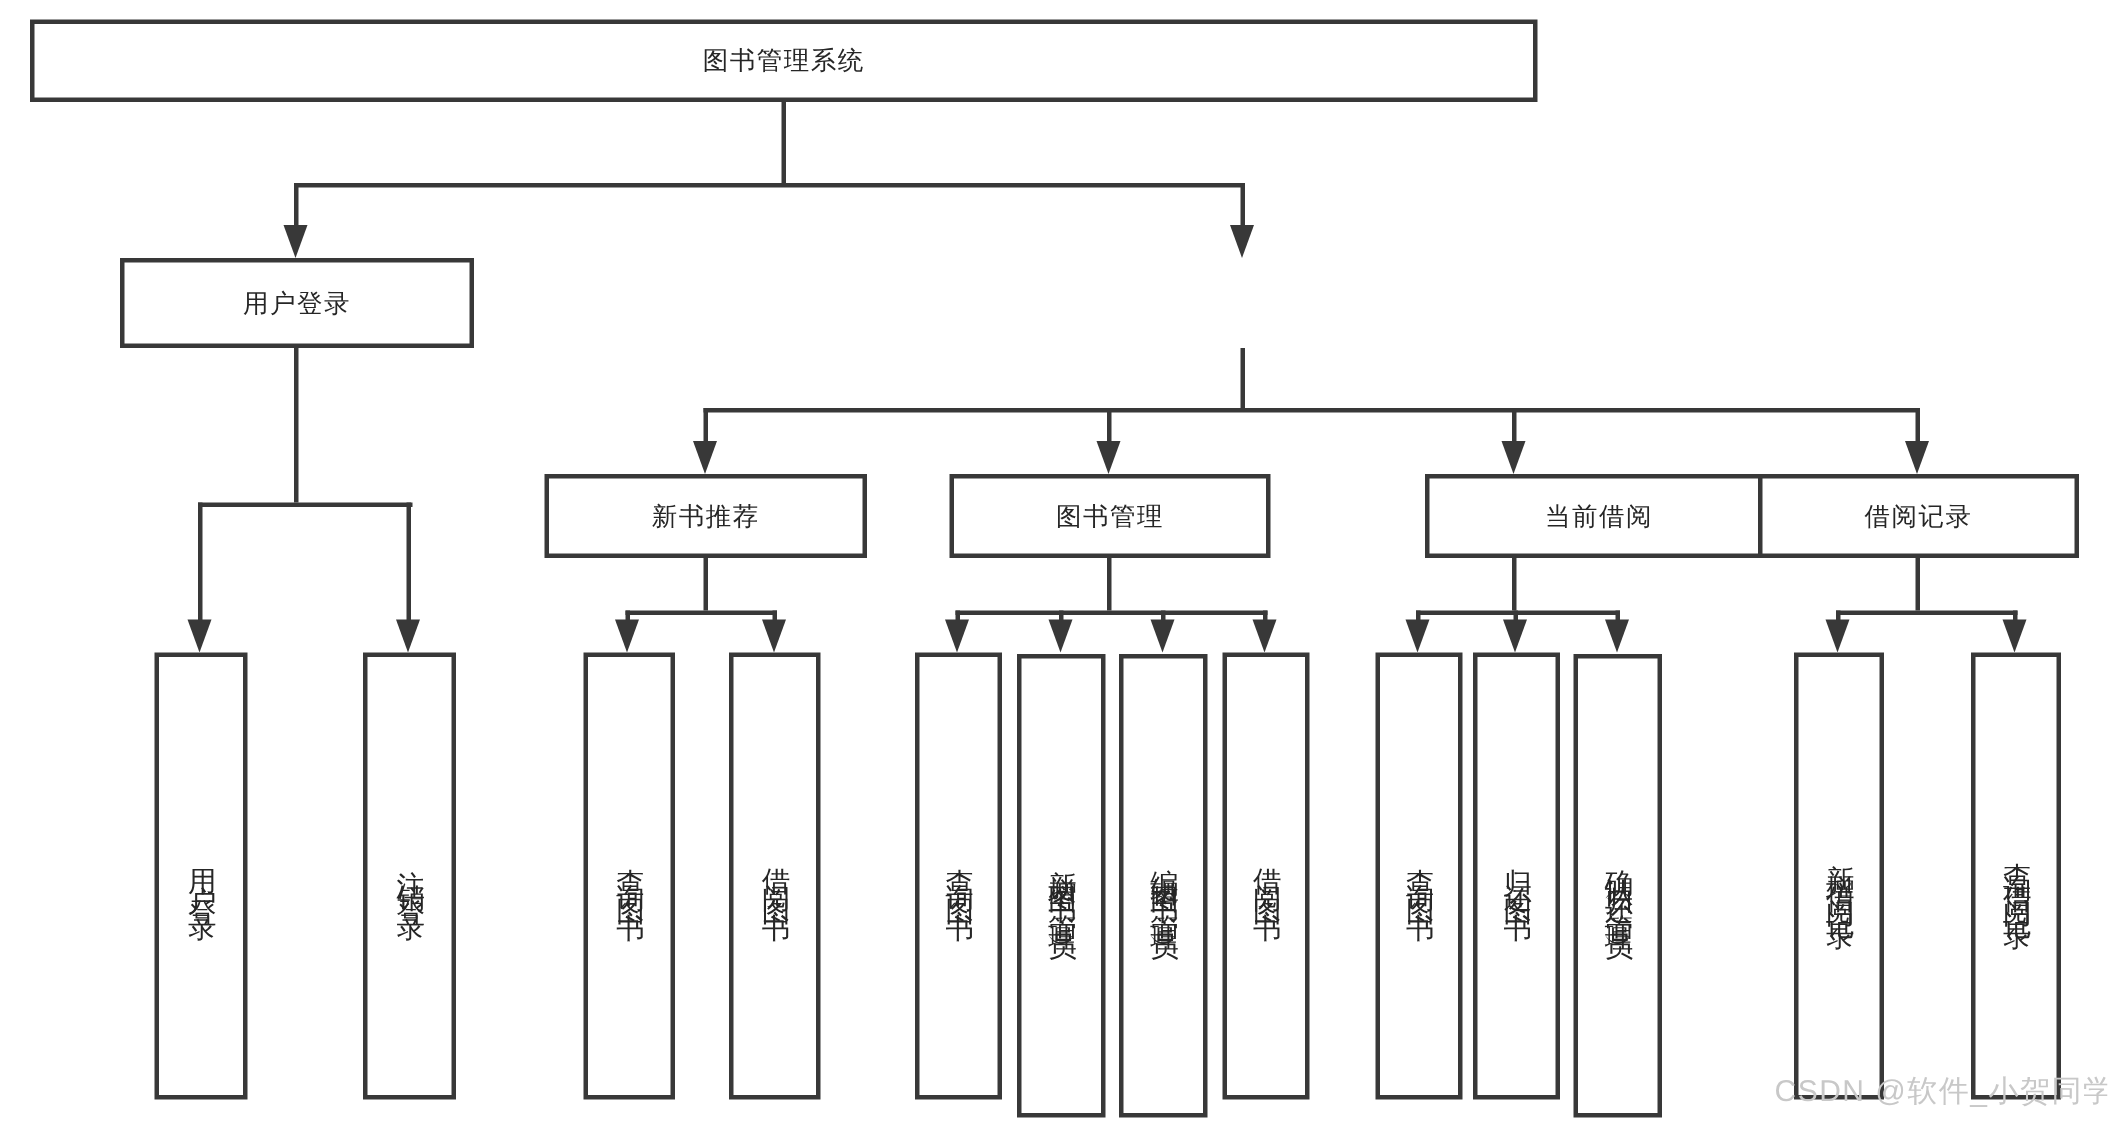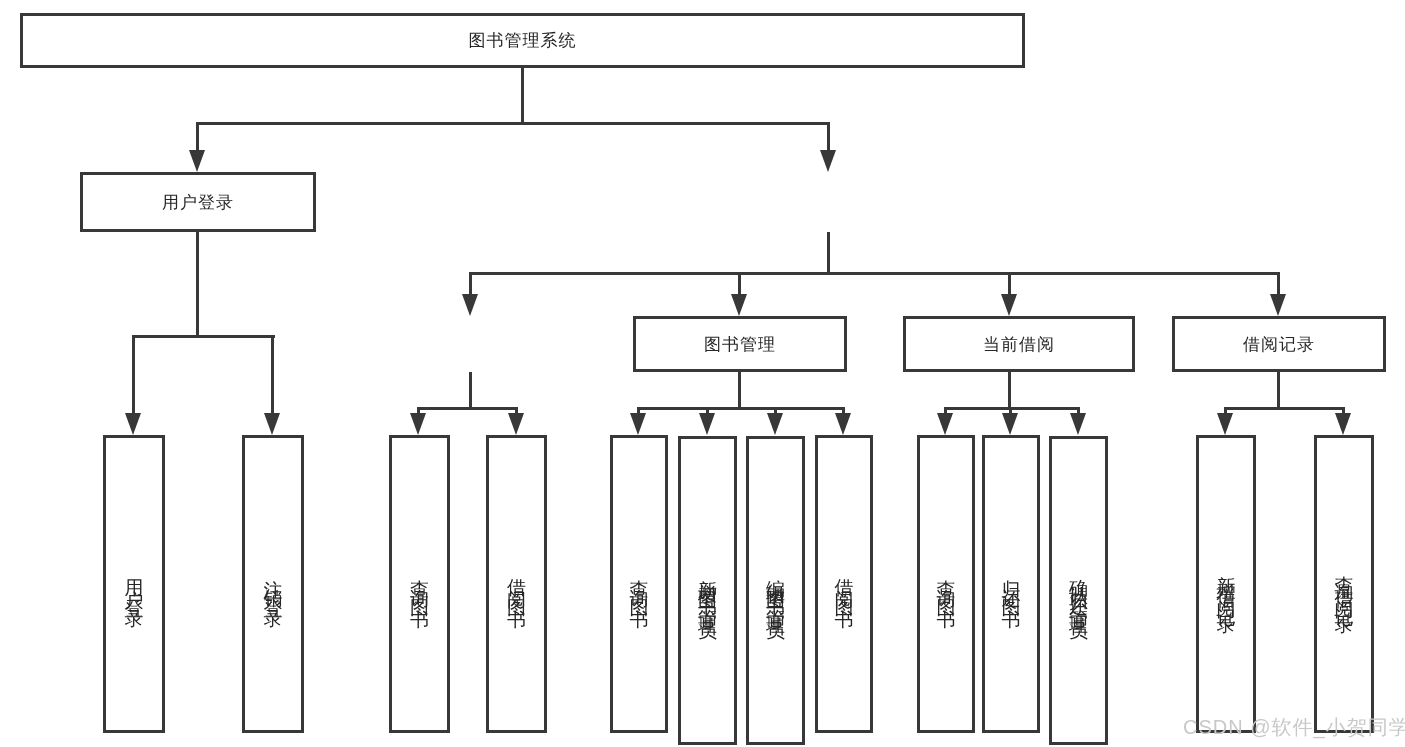--- a/index.html
+++ b/index.html
@@ -86,24 +86,27 @@
   <div class="hl" style="left:469px; top:272px; width:811px;"></div>
   <div class="vl" style="left:469px; top:272px; height:24px;"></div>
   <div class="vl" style="left:738px; top:272px; height:24px;"></div>
   <div class="vl" style="left:1008px; top:272px; height:24px;"></div>
   <div class="vl" style="left:1277px; top:272px; height:24px;"></div>
   <div class="arr" style="left:462px; top:294px;"></div>
   <div class="arr" style="left:731px; top:294px;"></div>
   <div class="arr" style="left:1001px; top:294px;"></div>
   <div class="arr" style="left:1270px; top:294px;"></div>
 
+  <div class="box" style="left:363px; top:316px; width:215px; height:56px;">
+    <span>新书推荐</span>
+  </div>
   <div class="box" style="left:633px; top:316px; width:214px; height:56px;">
     <span>图书管理</span>
   </div>
-  <div class="box" style="left:903px; top:316px; width:232px; height:56px;">
+  <div class="box" style="left:950px; top:316px; width:232px; height:56px;">
     <span>当前借阅</span>
   </div>
   <div class="box" style="left:1172px; top:316px; width:214px; height:56px;">
     <span>借阅记录</span>
   </div>
 
   <div class="vl" style="left:469px; top:372px; height:35px;"></div>
   <div class="hl" style="left:417px; top:407px; width:101px;"></div>
   <div class="vl" style="left:417px; top:407px; height:8px;"></div>
   <div class="vl" style="left:515px; top:407px; height:8px;"></div>

